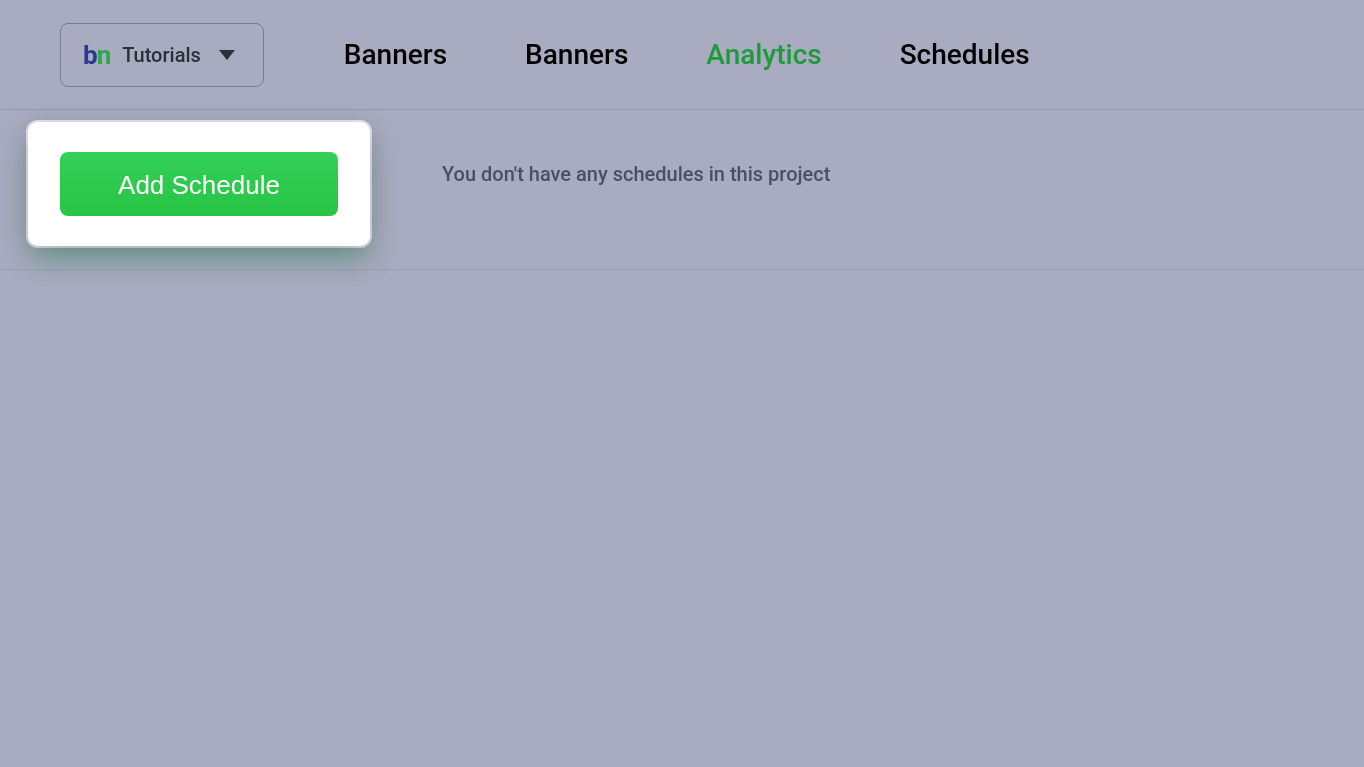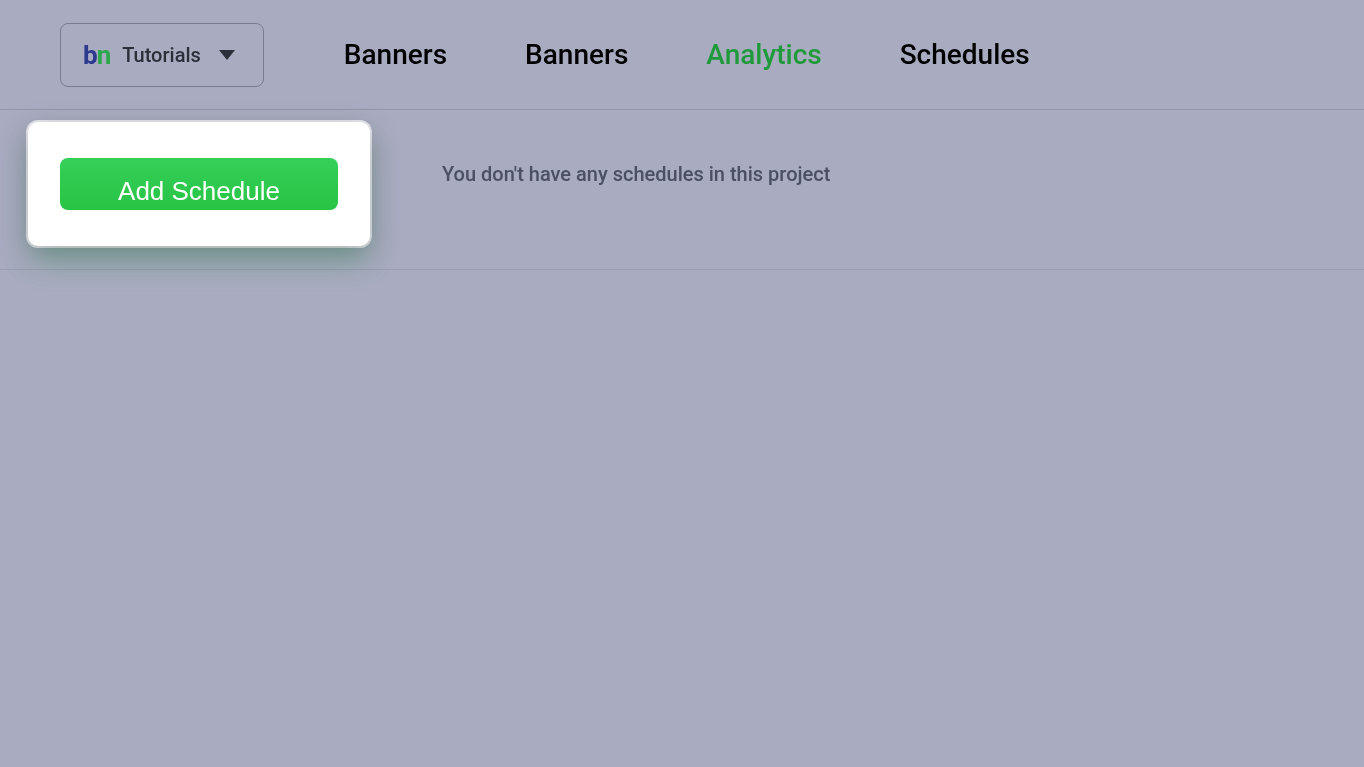--- a/index.html
+++ b/index.html
@@ -122,21 +122,21 @@
       background: #2ecc4f;
       background: linear-gradient(180deg, #34d058 0%, #28c445 100%);
       border: none;
       border-radius: 8px;
       color: #ffffff;
       font-size: 26px;
       font-weight: 500;
       padding: 18px 40px;
       cursor: pointer;
       width: 278px;
-      height: 52px;
+      height: 64px;
     }
   </style>
 </head>
 <body>
 
 <div class="header">
   <div class="project-select">
     <span class="logo"><span class="logo-b">b</span><span class="logo-n">n</span></span>
     <span class="project-name">Tutorials</span>
     <span class="caret"></span>

